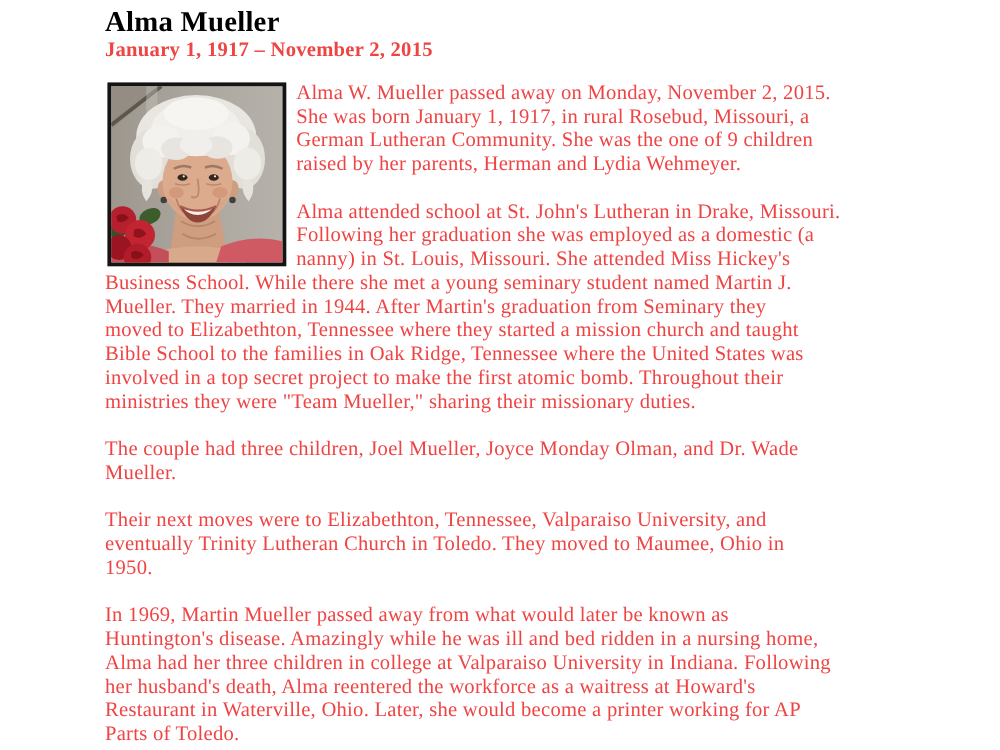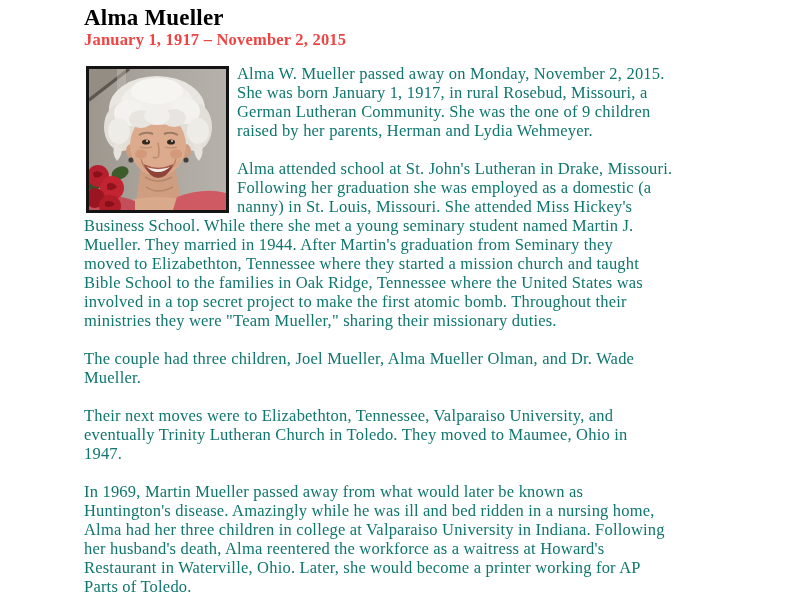--- a/index.html
+++ b/index.html
@@ -28,21 +28,21 @@
   .doc-dates {
     margin: 0 0 14px 0;
     color: #ef4444;
     font-size: 16.5px;
     line-height: 20px;
     font-weight: bold;
     letter-spacing: 0.2px;
   }
   .content {
     width: 676px;
-    color: #0f766e;
+    color: #ef4444;
     font-size: 16.5px;
     line-height: 19px;
     letter-spacing: 0.2px;
   }
   .content p {
     margin: 0 0 19px 0;
     white-space: pre-line;
   }
   .photo-frame {
     float: left;
@@ -153,25 +153,25 @@
 raised by her parents, Herman and Lydia Wehmeyer.</p>
     <p>Alma attended school at St. John's Lutheran in Drake, Missouri.
 Following her graduation she was employed as a domestic (a
 nanny) in St. Louis, Missouri. She attended Miss Hickey's
 Business School. While there she met a young seminary student named Martin J.
 Mueller. They married in 1944. After Martin's graduation from Seminary they
 moved to Elizabethton, Tennessee where they started a mission church and taught
 Bible School to the families in Oak Ridge, Tennessee where the United States was
 involved in a top secret project to make the first atomic bomb. Throughout their
 ministries they were "Team Mueller," sharing their missionary duties.</p>
-    <p>The couple had three children, Joel Mueller, Alma Mueller Olman, and Dr. Wade
+    <p>The couple had three children, Joel Mueller, Joyce Monday Olman, and Dr. Wade
 Mueller.</p>
     <p>Their next moves were to Elizabethton, Tennessee, Valparaiso University, and
 eventually Trinity Lutheran Church in Toledo. They moved to Maumee, Ohio in
-1947.</p>
+1950.</p>
     <p>In 1969, Martin Mueller passed away from what would later be known as
 Huntington's disease. Amazingly while he was ill and bed ridden in a nursing home,
 Alma had her three children in college at Valparaiso University in Indiana. Following
 her husband's death, Alma reentered the workforce as a waitress at Howard's
 Restaurant in Waterville, Ohio. Later, she would become a printer working for AP
 Parts of Toledo.</p>
 
   </div>
 </div>
 

